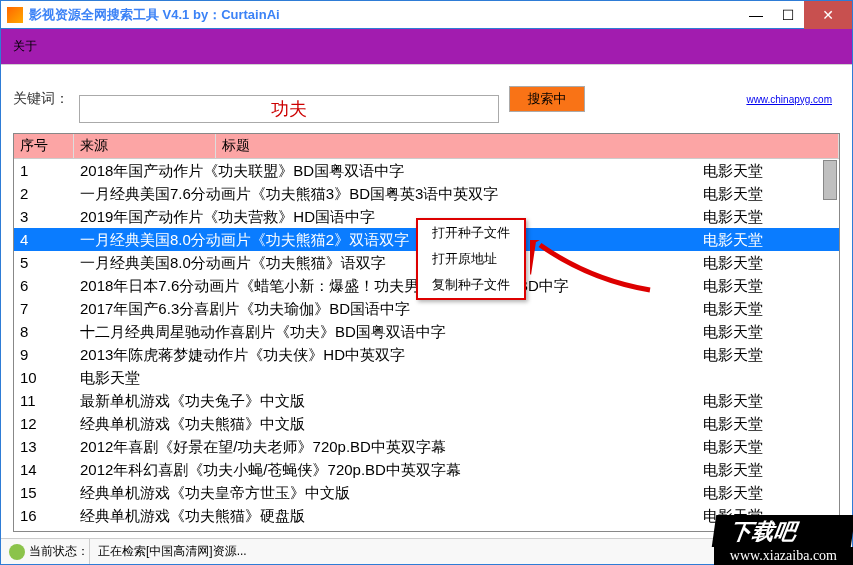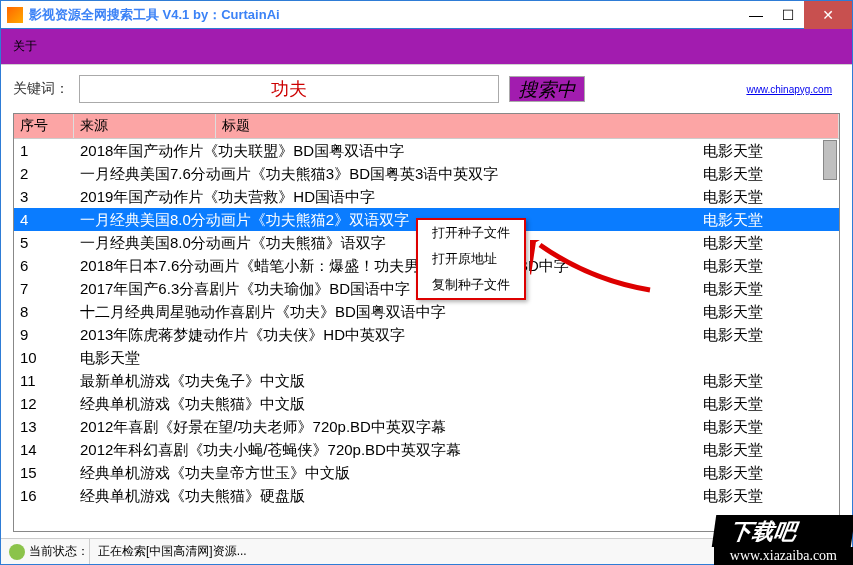--- a/index.html
+++ b/index.html
@@ -8,22 +8,22 @@
 .titlebar { background: #fff; height: 28px; display: flex; align-items: center; border-bottom: 1px solid #2e7cd6; }
 .titlebar-icon { width: 16px; height: 16px; margin: 0 6px; background: linear-gradient(135deg,#ff6600,#ffaa00); }
 .titlebar-text { font-size: 13px; color: #3b82f6; font-weight: bold; flex: 1; }
 .win-controls { display: flex; }
 .win-btn { width: 32px; height: 28px; display: flex; align-items: center; justify-content: center; font-size: 14px; cursor: pointer; }
 .win-close { background: #c8504f; color: #fff; width: 48px; }
 .menubar { background: #a21caf; height: 36px; border-bottom: 1px solid #d0d0d0; display: flex; align-items: center; padding: 0 4px; font-size: 12px; }
 .menu-item { padding: 2px 8px; cursor: pointer; }
 .search-bar { display: flex; align-items: center; padding: 10px 12px; gap: 10px; }
 .search-label { font-size: 14px; color: #333; }
-.search-input { flex: 1; max-width: 420px; height: 28px; border: 1px solid #aaa; text-align: center; font-size: 18px; color: #c00; padding: 0 8px; }
-.search-btn { width: 76px; height: 26px; background: #a21caf; border: 1px solid #aaa; font-size: 19px; cursor: pointer; font-style: italic; }
+.search-input { flex: 1; max-width: 420px; height: 28px; border: 1px solid #aaa; text-align: center; font-size: 18px; color: #c00; padding: 0 8px; margin-top: 20px; }
+.search-btn { width: 76px; height: 26px; background: #f97316; border: 1px solid #aaa; font-size: 13px; cursor: pointer; }
 .link { color: #0000ee; text-decoration: underline; font-size: 10px; margin-left: auto; margin-right: 8px; cursor: pointer; }
 .table-wrap { flex: 1; border: 1px solid #888; margin: 0 12px 6px 12px; overflow: hidden; position: relative; background: #fff; }
 .table-header { display: flex; background: #fca5a5; border-bottom: 1px solid #ccc; font-size: 14px; }
 .th { padding: 3px 6px; border-right: 1px solid #ddd; }
 .th-num { width: 60px; }
 .th-title { flex: 1; }
 .th-src { width: 142px; }
 .table-body { overflow-y: auto; height: calc(100% - 26px); }
 .tr { display: flex; font-size: 15px; line-height: 23px; cursor: pointer; }
 .tr.selected { background: #0a7cff; color: #fff; }

